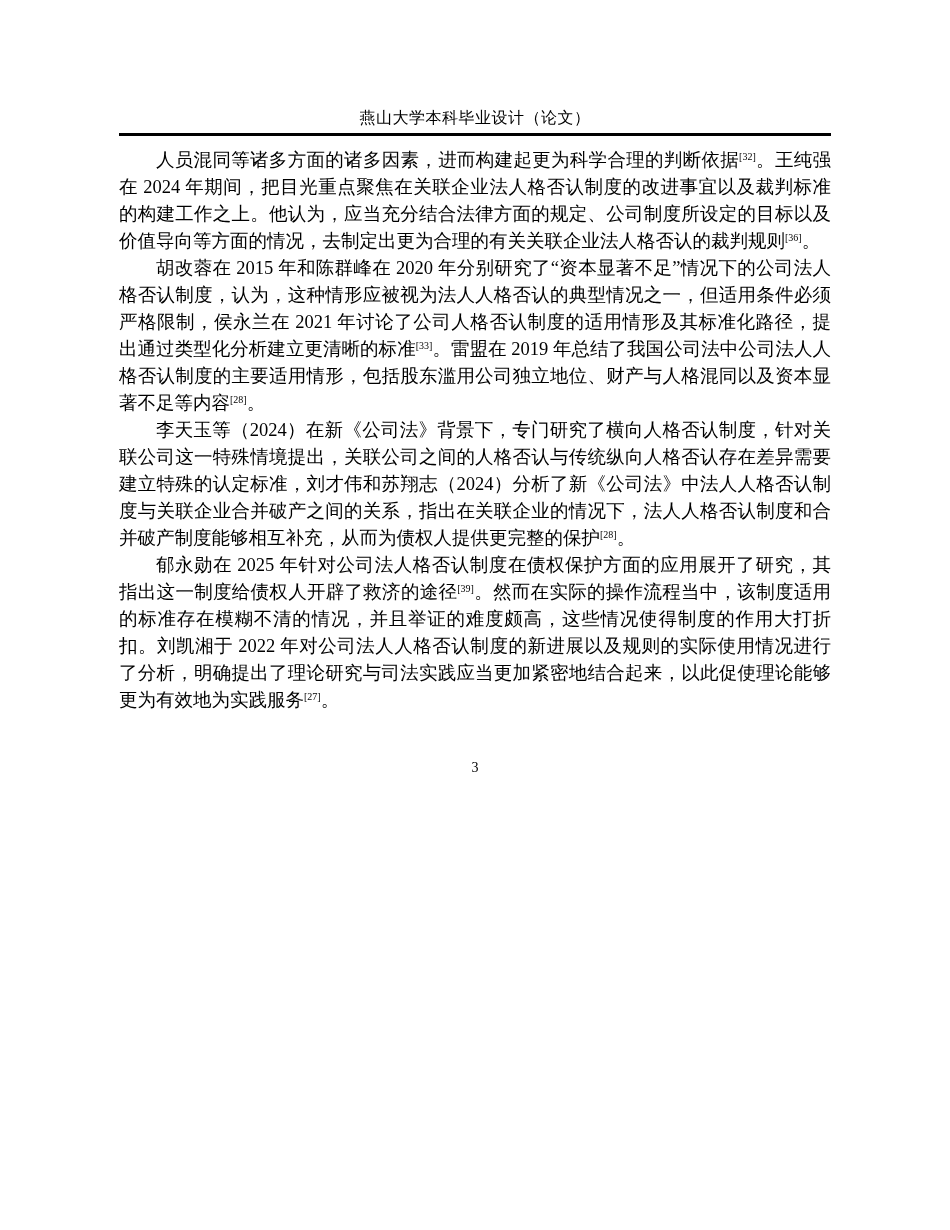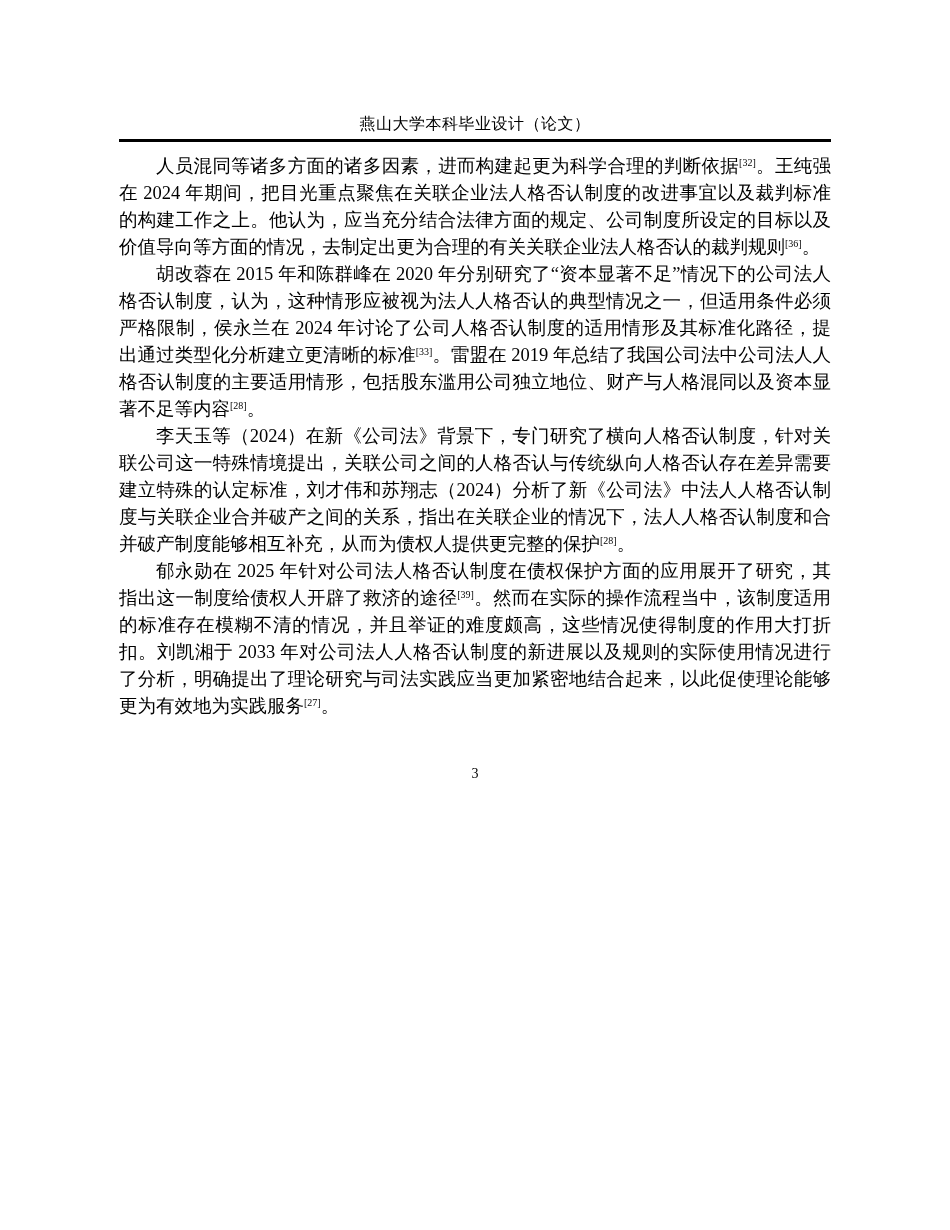--- a/index.html
+++ b/index.html
@@ -8,21 +8,21 @@
     background: #ffffff;
   }
   .page {
     position: relative;
     width: 950px;
     height: 882px;
     background: #ffffff;
     color: #000000;
     font-family: "Liberation Serif", "DejaVu Serif", serif;
     overflow: hidden;
-    margin: 10px auto;
+    margin: 4px auto;
     box-sizing: border-box;
   }
   .doc-header {
     padding-top: 104px;
   }
   .header-title {
     text-align: center;
     font-size: 16px;
     line-height: 20px;
     letter-spacing: 0.5px;
@@ -70,22 +70,22 @@
 
 <div class="page">
 
   <div class="doc-header">
     <div class="header-title">燕山大学本科毕业设计（论文）</div>
     <div class="header-rule"></div>
   </div>
 
   <div class="doc-body" id="doc-body">
       <p class="para"><span>人员混同等诸多方面的诸多因素，进而构建起更为科学合理的判断依据</span><sup>[32]</sup><span>。王纯强在 2024 年期间，把目光重点聚焦在关联企业法人格否认制度的改进事宜以及裁判标准的构建工作之上。他认为，应当充分结合法律方面的规定、公司制度所设定的目标以及价值导向等方面的情况，去制定出更为合理的有关关联企业法人格否认的裁判规则</span><sup>[36]</sup><span>。</span></p>
-      <p class="para"><span>胡改蓉在 2015 年和陈群峰在 2020 年分别研究了“资本显著不足”情况下的公司法人格否认制度，认为，这种情形应被视为法人人格否认的典型情况之一，但适用条件必须严格限制，侯永兰在 2024 年讨论了公司人格否认制度的适用情形及其标准化路径，提出通过类型化分析建立更清晰的标准</span><sup>[33]</sup><span>。雷盟在 2019 年总结了我国公司法中公司法人人格否认制度的主要适用情形，包括股东滥用公司独立地位、财产与人格混同以及资本显著不足等内容</span><sup>[28]</sup><span>。</span></p>
+      <p class="para"><span>胡改蓉在 2015 年和陈群峰在 2020 年分别研究了“资本显著不足”情况下的公司法人格否认制度，认为，这种情形应被视为法人人格否认的典型情况之一，但适用条件必须严格限制，侯永兰在 2021 年讨论了公司人格否认制度的适用情形及其标准化路径，提出通过类型化分析建立更清晰的标准</span><sup>[33]</sup><span>。雷盟在 2019 年总结了我国公司法中公司法人人格否认制度的主要适用情形，包括股东滥用公司独立地位、财产与人格混同以及资本显著不足等内容</span><sup>[28]</sup><span>。</span></p>
       <p class="para"><span>李天玉等（2024）在新《公司法》背景下，专门研究了横向人格否认制度，针对关联公司这一特殊情境提出，关联公司之间的人格否认与传统纵向人格否认存在差异需要建立特殊的认定标准，刘才伟和苏翔志（2024）分析了新《公司法》中法人人格否认制度与关联企业合并破产之间的关系，指出在关联企业的情况下，法人人格否认制度和合并破产制度能够相互补充，从而为债权人提供更完整的保护</span><sup>[28]</sup><span>。</span></p>
-      <p class="para"><span>郁永勋在 2025 年针对公司法人格否认制度在债权保护方面的应用展开了研究，其指出这一制度给债权人开辟了救济的途径</span><sup>[39]</sup><span>。然而在实际的操作流程当中，该制度适用的标准存在模糊不清的情况，并且举证的难度颇高，这些情况使得制度的作用大打折扣。刘凯湘于 2033 年对公司法人人格否认制度的新进展以及规则的实际使用情况进行了分析，明确提出了理论研究与司法实践应当更加紧密地结合起来，以此促使理论能够更为有效地为实践服务</span><sup>[27]</sup><span>。</span></p>
+      <p class="para"><span>郁永勋在 2025 年针对公司法人格否认制度在债权保护方面的应用展开了研究，其指出这一制度给债权人开辟了救济的途径</span><sup>[39]</sup><span>。然而在实际的操作流程当中，该制度适用的标准存在模糊不清的情况，并且举证的难度颇高，这些情况使得制度的作用大打折扣。刘凯湘于 2022 年对公司法人人格否认制度的新进展以及规则的实际使用情况进行了分析，明确提出了理论研究与司法实践应当更加紧密地结合起来，以此促使理论能够更为有效地为实践服务</span><sup>[27]</sup><span>。</span></p>
     </div>
 
   <div class="doc-footer">
     <div class="page-number">3</div>
   </div>
 
 </div>
 
 </body></html>

